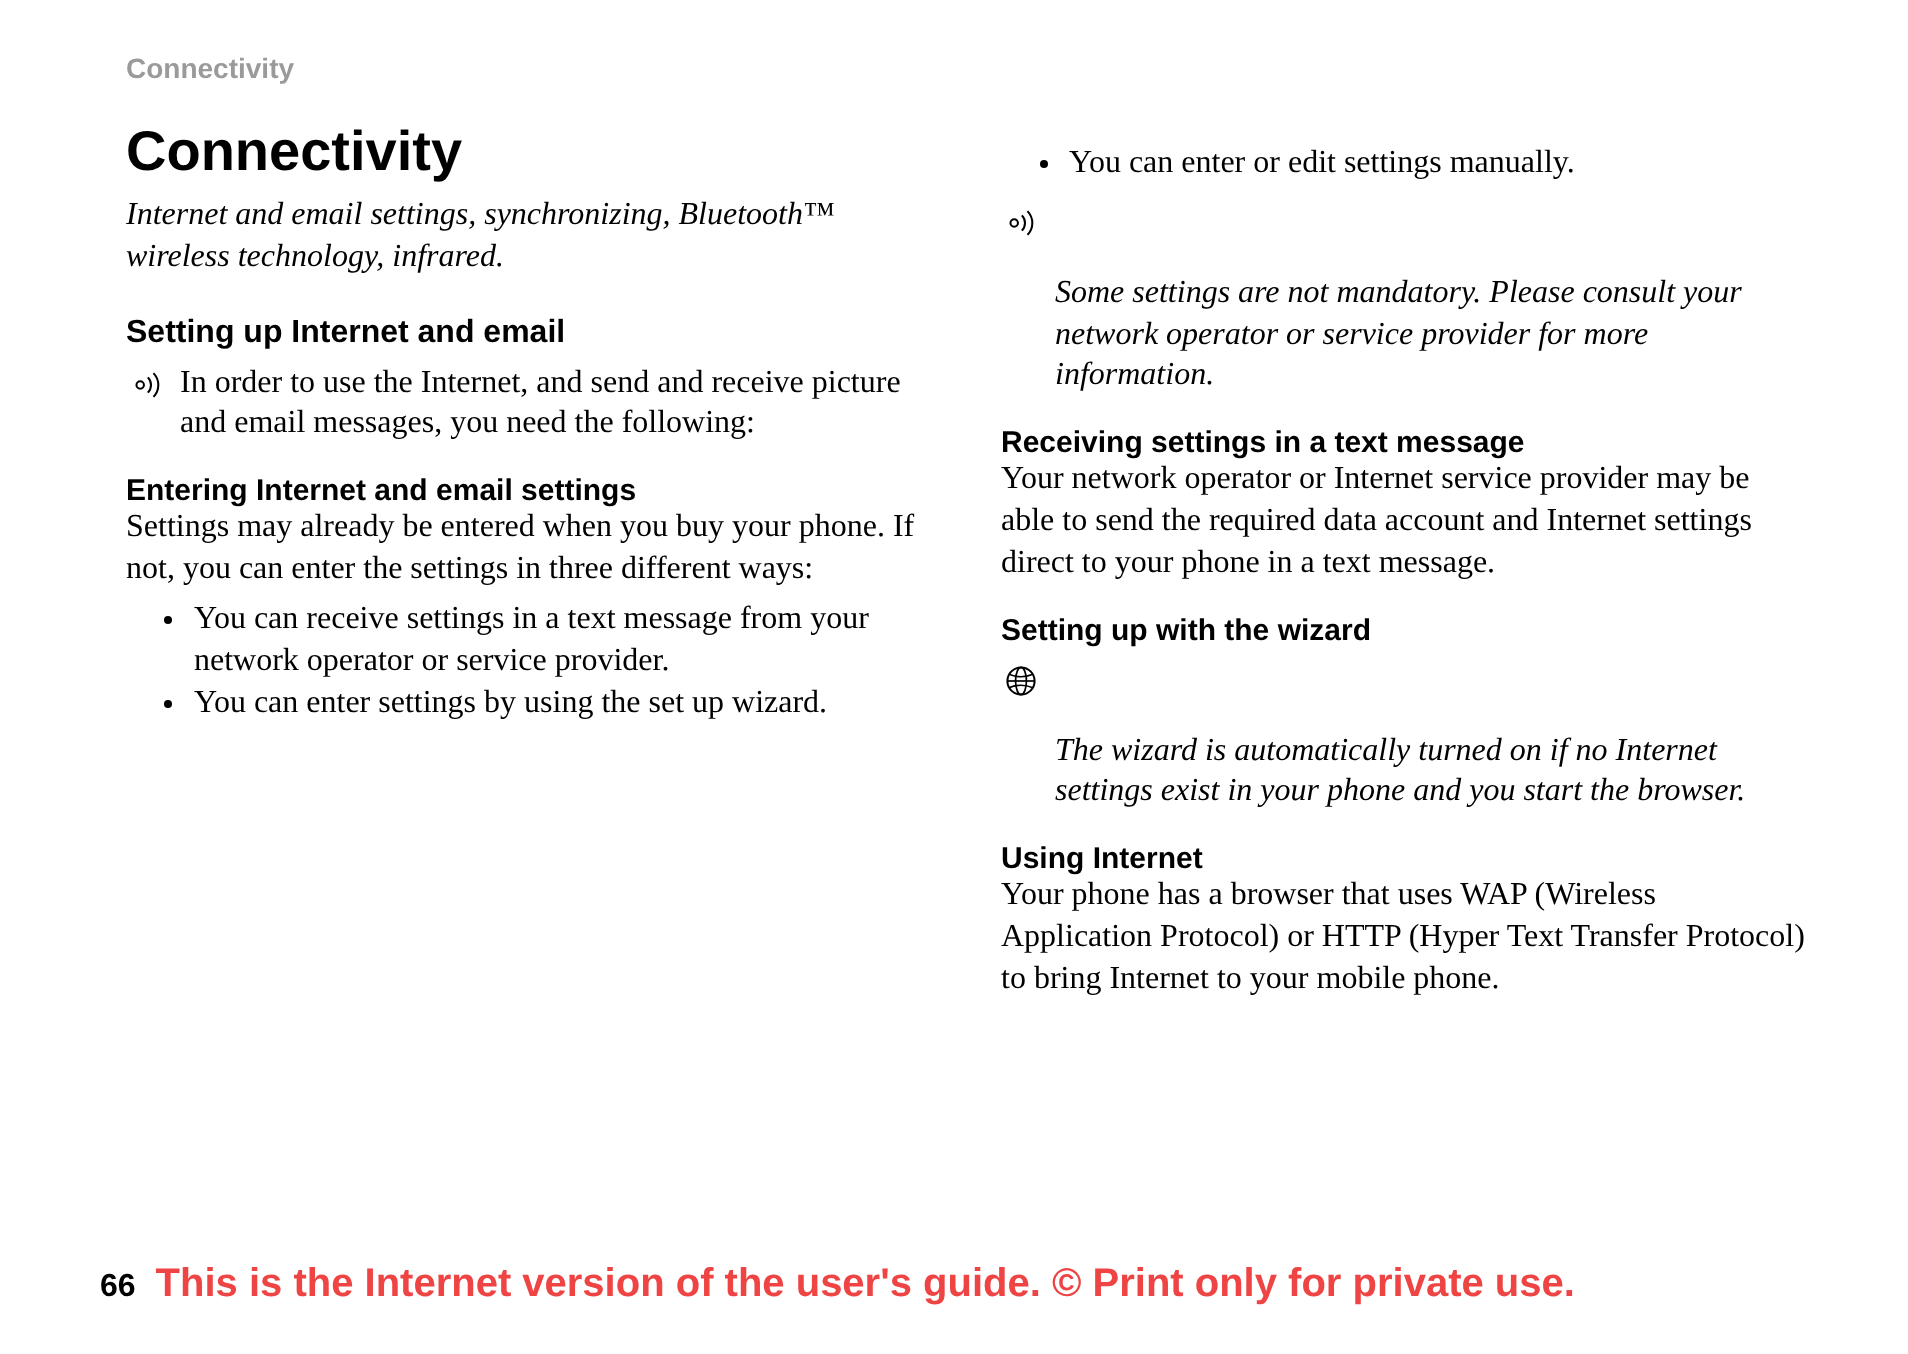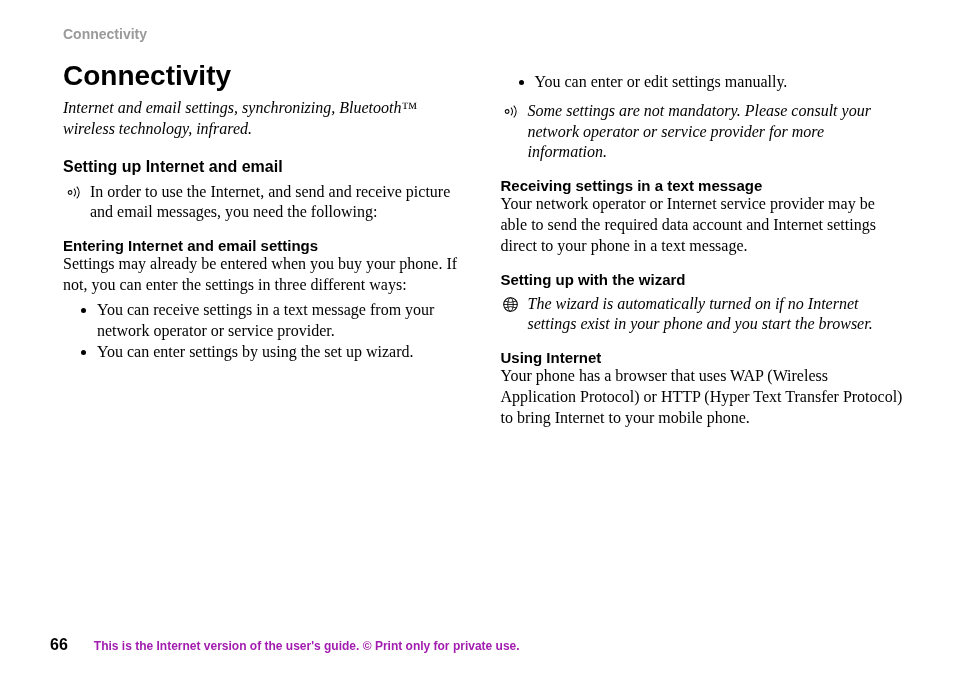--- a/index.html
+++ b/index.html
@@ -76,20 +76,21 @@
   }
   .noteblock {
     display: flex;
     align-items: flex-start;
     gap: 7px;
     margin-top: 6px;
     margin-bottom: 6px;
   }
   .note-italic .note-text {
     font-style: italic;
+    margin-top: 36px;
   }
   .note-text {
     font-size: 16px;
     line-height: 1.3;
   }
   .icon-col {
     flex: 0 0 20px;
     display: flex;
     justify-content: center;
     padding-top: 2px;
@@ -103,33 +104,33 @@
   }
   .footer {
     position: absolute;
     bottom: 23px;
     left: 0;
     width: 100%;
     box-sizing: border-box;
     padding: 0 50px;
     display: flex;
     align-items: baseline;
-    gap: 26px;
+    gap: 10px;
   }
   .page-num {
     font-family: Arial, Helvetica, sans-serif;
     font-weight: bold;
     font-size: 16px;
     color: #000;
   }
   .footer-text {
     font-family: Arial, Helvetica, sans-serif;
     font-weight: bold;
-    font-size: 12px;
-    color: #a21caf;
+    font-size: 20px;
+    color: #ef4444;
   }
   .col-right-top {
     margin-top: 12px;
   }
 </style>
 </head>
 <body>
 
 <div class="page">
 

